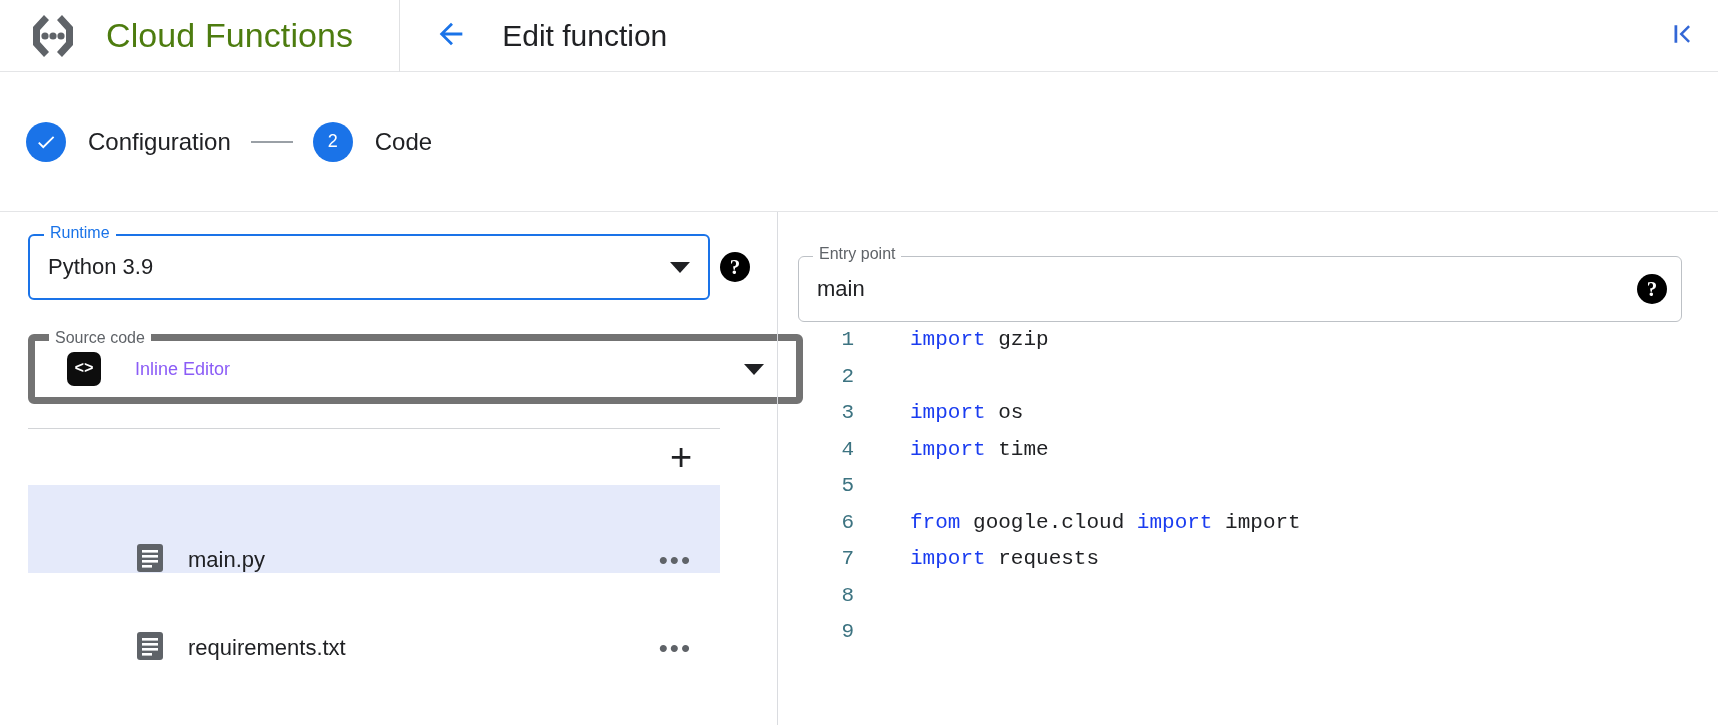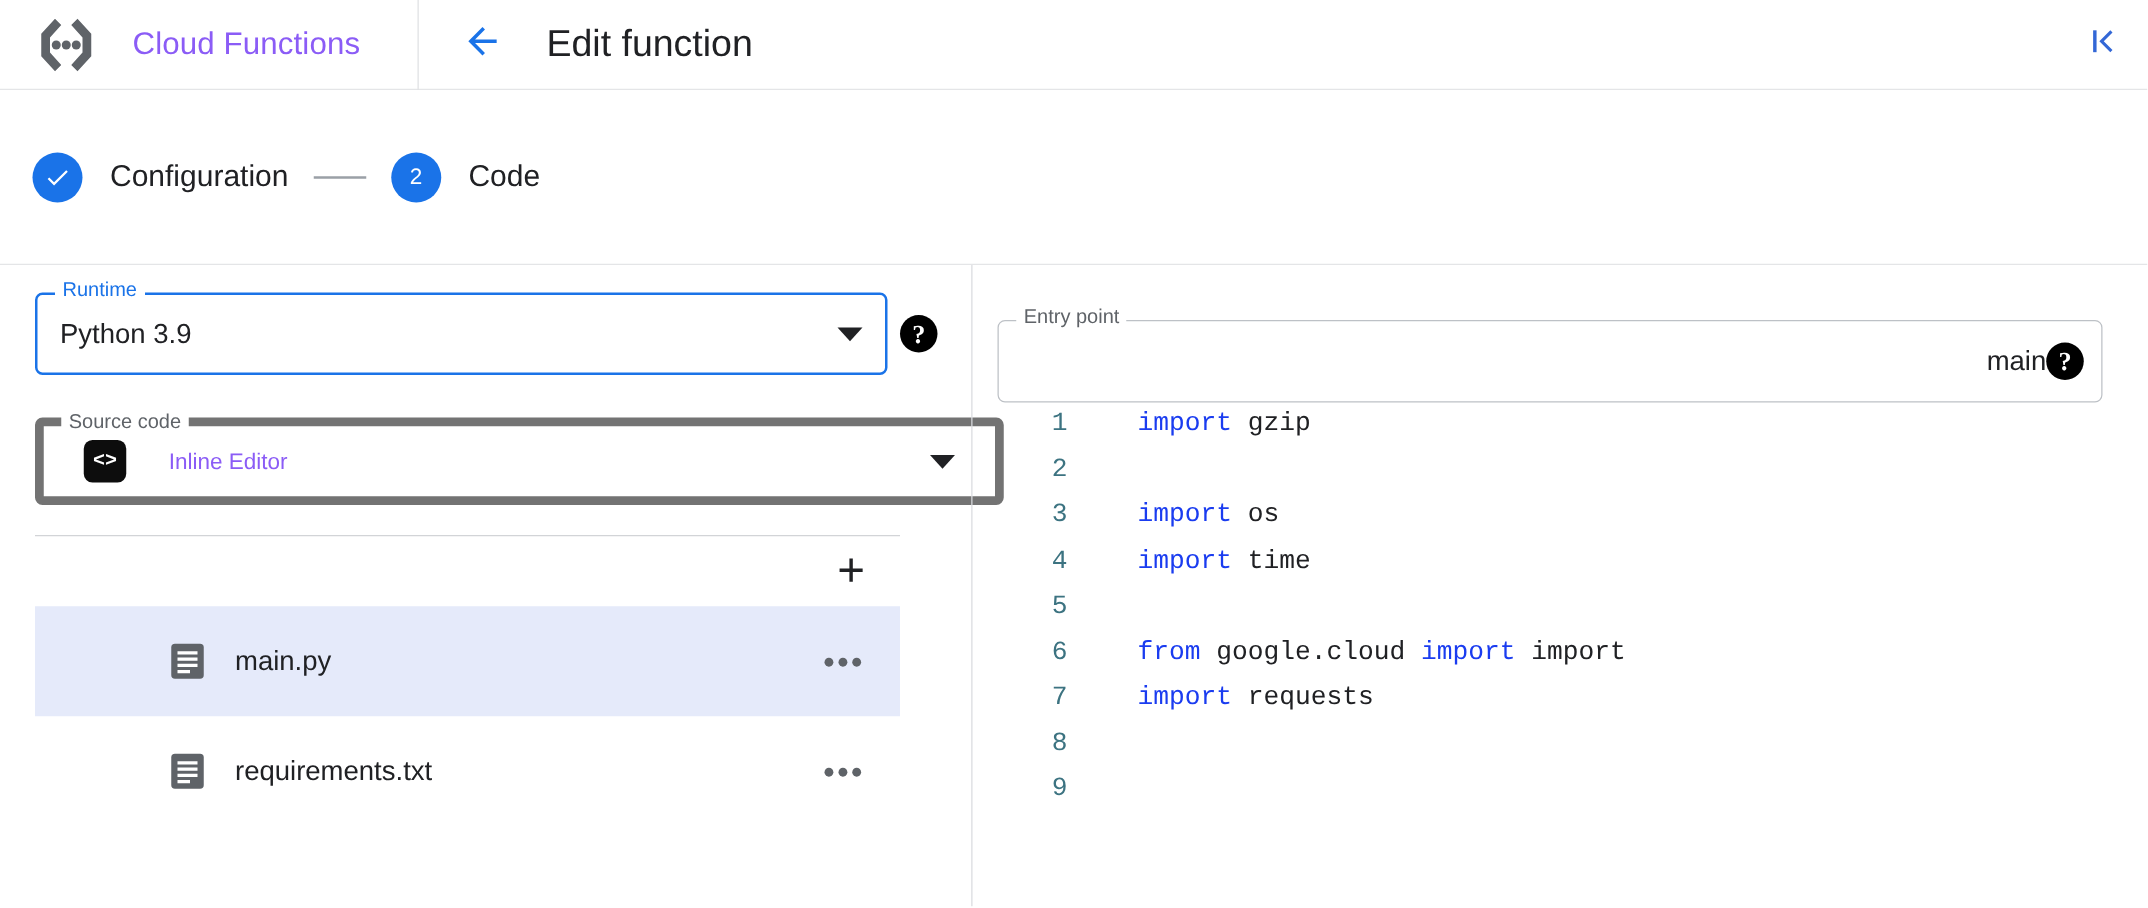--- a/index.html
+++ b/index.html
@@ -24,23 +24,23 @@
   }
   .brand {
     display: flex;
     align-items: center;
     gap: 22px;
     padding-left: 22px;
     height: 100%;
   }
   .brand-logo { width: 62px; height: 50px; flex: 0 0 auto; }
   .brand-title {
-    font-size: 25px;
+    font-size: 34px;
     font-weight: 400;
-    color: #8b5cf6;
+    color: #4d7c0f;
     letter-spacing: 0.1px;
     white-space: nowrap;
     text-align: center;
   }
   .appbar-divider {
     width: 1px;
     height: 72px;
     background: #e0e1e3;
     margin-left: 46px;
   }
@@ -181,21 +181,20 @@
     align-items: center;
     gap: 10px;
     padding-top: 22px;
   }
   .row-runtime .field { flex: 1 1 auto; }
 
   .row-entry {
     display: flex;
     align-items: center;
     padding: 22px 36px 0 20px;
-    text-align: right;
   }
   .row-entry .field { flex: 1 1 auto; padding-right: 14px; }
 
   
   .source-block { margin-top: 34px; }
   .source-field {
     height: 70px;
     border: 7px solid #737373;
     border-radius: 6px;
     display: flex;
@@ -244,21 +243,21 @@
     font-size: 38px;
     line-height: 1;
     color: #202124;
     cursor: pointer;
     font-weight: 300;
   }
   .file-list { width: 692px; }
   .file-row {
     height: 88px;
     display: flex;
-    align-items: center;
+    align-items: flex-end;
     padding-left: 108px;
     padding-right: 24px;
     cursor: pointer;
   }
   .file-row.selected { background: #e5eafa; }
   .file-icon { width: 28px; height: 30px; flex: 0 0 auto; }
   .file-name {
     margin-left: 24px;
     font-size: 22px;
     color: #202124;

